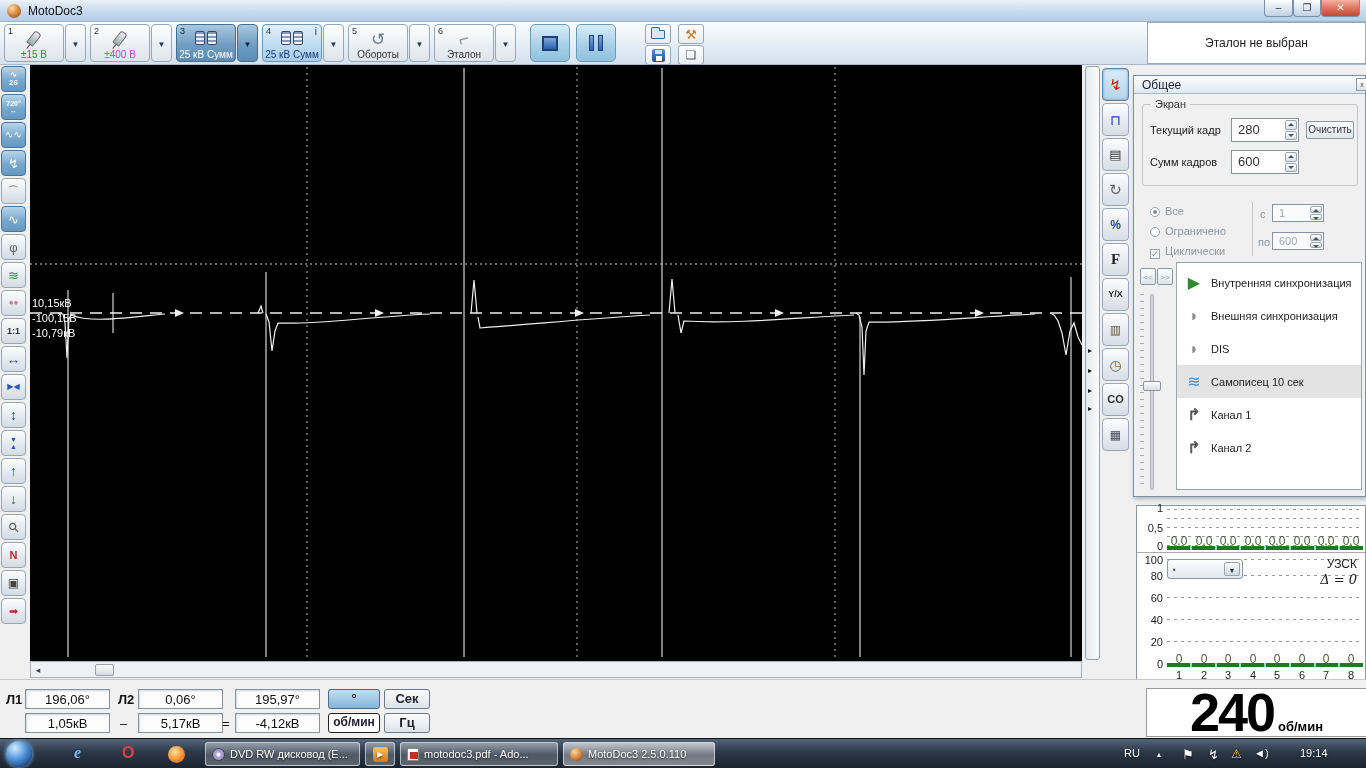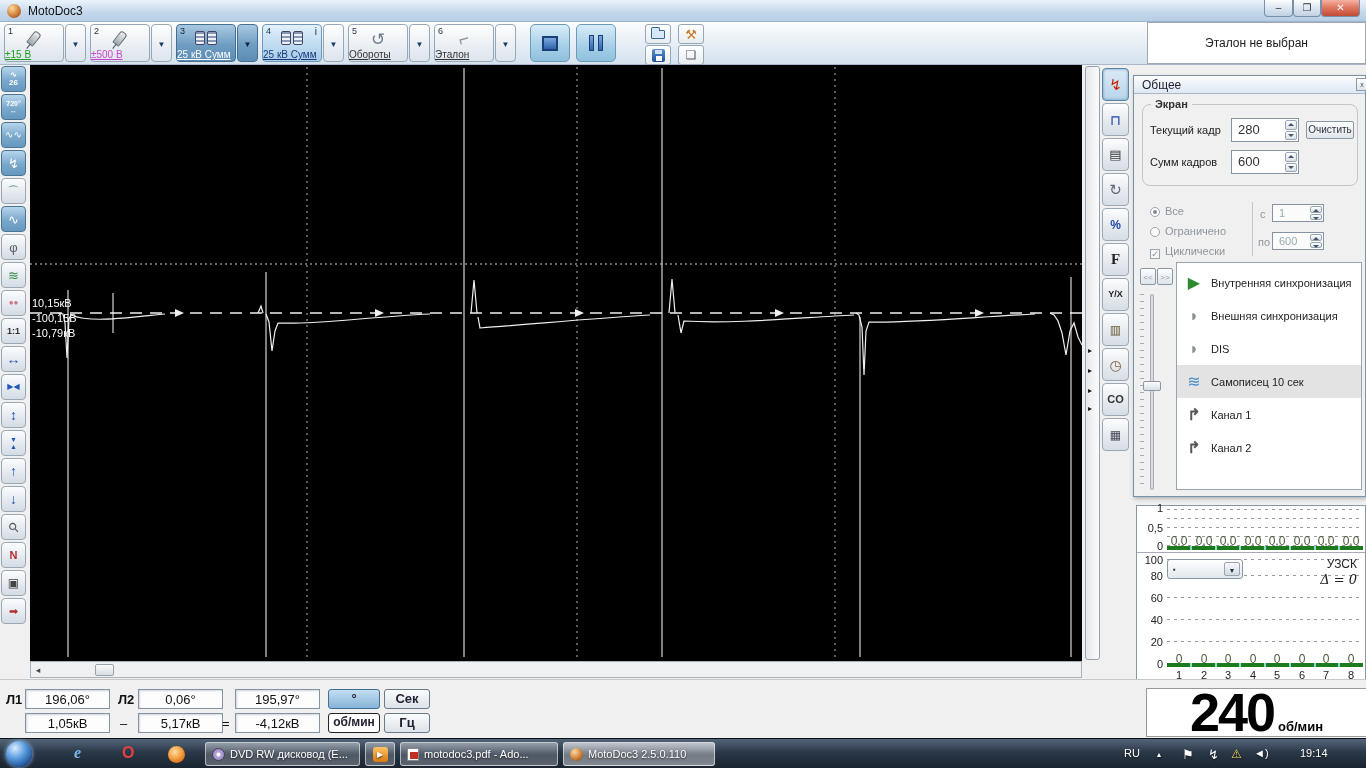--- a/index.html
+++ b/index.html
@@ -13,21 +13,21 @@
   #title-icon{left:7px;top:4px;width:14px;height:14px;border-radius:50%;background:radial-gradient(circle at 35% 30%,#ffd9a0,#c87830 60%,#7a4010);}
   #title-text{left:28px;top:4px;font-size:12px;color:#111;}
   .wbtn{top:0;height:17px;border:1px solid #7a90a8;border-top:none;background:linear-gradient(#fdfefe,#dfe9f2 45%,#c2d2e2);text-align:center;font-size:10px;line-height:16px;color:#334;border-radius:0 0 4px 4px;}
   #btn-close{background:linear-gradient(#f6b3a4,#e07a63 45%,#c14a34);color:#fff;}
 
   
   #toolbar{left:0;top:22px;width:1366px;height:43px;background:linear-gradient(#fbfdfe,#e3ecf4 60%,#d5e2ee);border-bottom:1px solid #a8b8c8;}
   .tbtn{top:2px;width:60px;height:38px;background:linear-gradient(#ffffff,#e9eef3 60%,#dde5ec);border:1px solid #97a7b7;border-radius:4px;}
   .tbtn .num{position:absolute;left:3px;top:1px;font-size:9px;color:#234;}
   .tbtn .info{position:absolute;right:4px;top:1px;font-size:10px;color:#234;}
-  .tbtn .lbl{position:absolute;left:0;right:0;bottom:1px;font-size:10px;text-decoration:underline;}
+  .tbtn .lbl{position:absolute;left:0;right:0;bottom:1px;text-align:center;font-size:10px;}
   .tbtn.active{background:linear-gradient(#a9c9e2,#6f9dc2 55%,#5c8cb4);border-color:#46708f;}
   .tbtn.active2{background:linear-gradient(#e2f0fb,#bcdaf0 60%,#a8cce8);border-color:#6f98b8;}
   .tdrop{top:2px;width:21px;height:38px;background:linear-gradient(#ffffff,#e9eef3 60%,#dde5ec);border:1px solid #97a7b7;border-radius:4px;text-align:center;}
   .tdrop.bluebg{background:linear-gradient(#a9c9e2,#6f9dc2 55%,#5c8cb4);border-color:#46708f;}
   .tdrop .glyph{font-size:8px;color:#1a3a6a;margin-top:16px;}
   .tdrop.bluebg .glyph{color:#0a2340;}
   .ctrlbtn{top:2px;width:40px;height:38px;background:linear-gradient(#d9edf9,#a9d0e8 55%,#8fc0dd);border:1px solid #699ab8;border-radius:5px;display:flex;align-items:center;justify-content:center;gap:4px;}
   .stop-sq{width:16px;height:15px;background:linear-gradient(#7aa8dc,#2f62ae);border:2px solid #1c3f78;}
   .pause-bar{width:5px;height:16px;background:linear-gradient(#7aa8dc,#2f62ae);border:1px solid #1c3f78;}
   .minibtn{width:26px;height:20px;background:linear-gradient(#ffffff,#e7edf2);border:1px solid #97a7b7;border-radius:3px;display:flex;align-items:center;justify-content:center;}
@@ -56,21 +56,21 @@
   .vmark{left:2px;font-size:8px;color:#111;position:absolute;line-height:8px;}
 
   
   .rt-btn{left:1102px;width:27px;height:33px;border:1px solid #9aa8b6;border-radius:4px;background:linear-gradient(#fcfdfe,#e4e9ee 60%,#d6dee6);display:flex;align-items:center;justify-content:center;}
   .rt-btn.active{background:linear-gradient(#dcebf7,#b8d4ea);border-color:#5a84a4;box-shadow:inset 0 0 3px #6a94b4;}
 
   
   #panel{left:1133px;top:75px;width:233px;height:422px;background:#f0f0f0;border:1px solid #7a92a8;box-shadow:1px 2px 4px rgba(0,0,0,.25);}
   #panel-title{left:0;top:0;width:231px;height:18px;background:linear-gradient(#fbfdfe,#dde8f3);border-bottom:1px solid #aab8c6;font-size:12px;color:#223;padding:2px 0 0 8px;}
   #panel-close{left:222px;top:2px;width:12px;height:13px;border:1px solid #8a98a6;background:linear-gradient(#fff,#dde4ea);font-size:7px;text-align:center;line-height:12px;color:#445;}
-  .group{border:1px solid #c2c6ca;border-radius:8px;position:absolute;font-weight:bold;}
+  .group{border:1px solid #c2c6ca;border-radius:3px;position:absolute;}
   .group-legend{position:absolute;top:-7px;left:8px;background:#f0f0f0;padding:0 4px;font-size:11px;color:#333;}
   .fieldbox{position:absolute;background:#fff;border:1px solid #8494a4;font-size:13px;color:#333;padding:3px 14px 0 6px;}
   .fieldbox.dis{color:#9aa;background:#fbfbfb;}
   .spin{position:absolute;right:1px;top:1px;bottom:1px;width:12px;display:flex;flex-direction:column;gap:1px;}
   .spin i{flex:1;border:1px solid #98a6b4;border-radius:2px;background:linear-gradient(#fefefe,#d8e0e8);position:relative;}
   .spin i::after{content:"";position:absolute;left:2px;top:2px;border-left:3px solid transparent;border-right:3px solid transparent;}
   .spin i.up::after{border-bottom:3px solid #456;}
   .spin i.dn::after{border-top:3px solid #456;}
   .pbtn{position:absolute;border:1px solid #8a98a6;border-radius:2px;background:linear-gradient(#fcfdfe,#dfe5ea);text-align:center;color:#334;}
   .radio{display:inline-block;width:10px;height:10px;border:1px solid #9aa4ae;border-radius:50%;background:#fdfdfd;vertical-align:-2px;margin-right:5px;position:relative;}
@@ -142,21 +142,21 @@
   <div class="tbtn abs" style="left:4px;">
     <span class="num">1</span>
     <span class="icon-center"><span class="plug"></span></span>
     <span class="lbl" style="color:#1e9e1e;">±15 В</span>
   </div>
   <div class="tdrop abs" style="left:65px;"><span class="glyph">▼</span></div>
 
   <div class="tbtn abs" style="left:90px;">
     <span class="num">2</span>
     <span class="icon-center"><span class="plug"></span></span>
-    <span class="lbl" style="color:#cc44cc;">±500 В</span>
+    <span class="lbl" style="color:#cc44cc;">±400 В</span>
   </div>
   <div class="tdrop abs" style="left:151px;"><span class="glyph">▼</span></div>
 
   <div class="tbtn active abs" style="left:176px;">
     <span class="num" style="color:#123;">3</span>
     <span class="icon-center"><span class="coilpair"><span class="coil"></span><span class="coil"></span></span></span>
     <span class="lbl" style="color:#fff;">25 кВ Сумм</span>
   </div>
   <div class="tdrop bluebg abs" style="left:237px;"><span class="glyph">▼</span></div>
 

